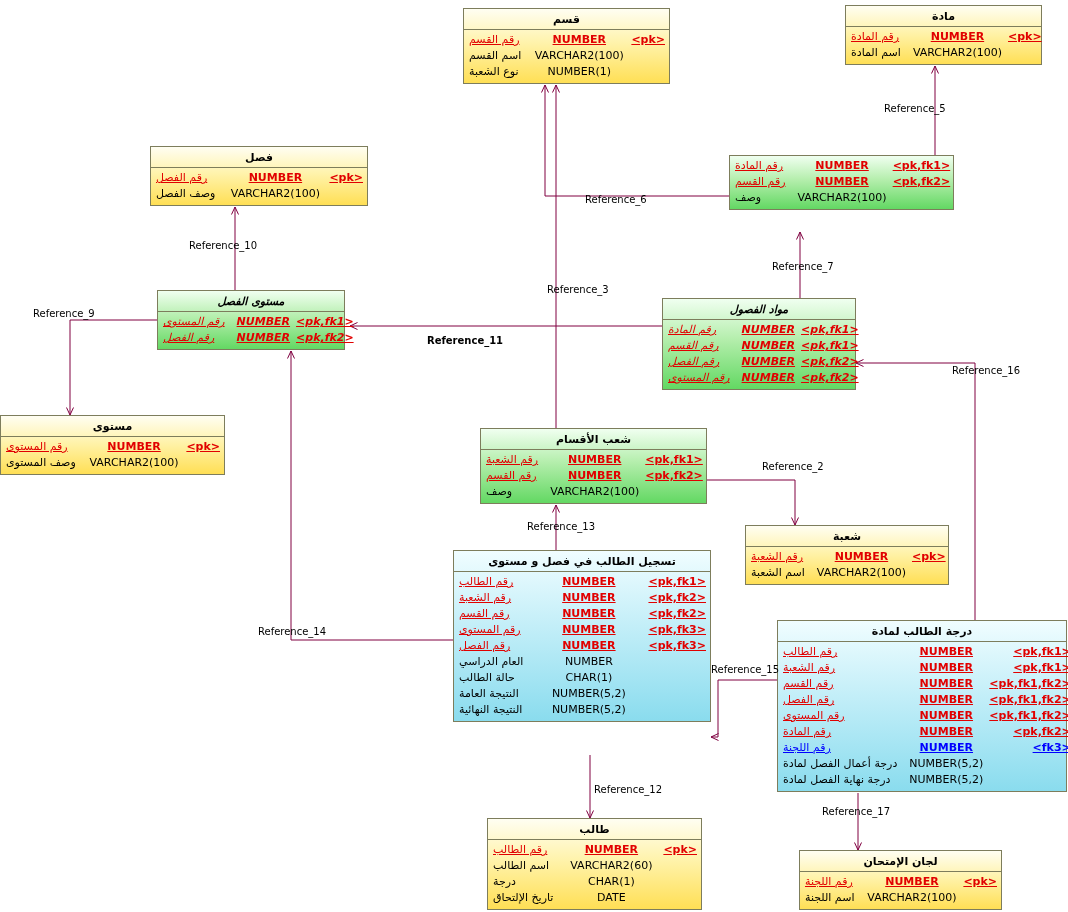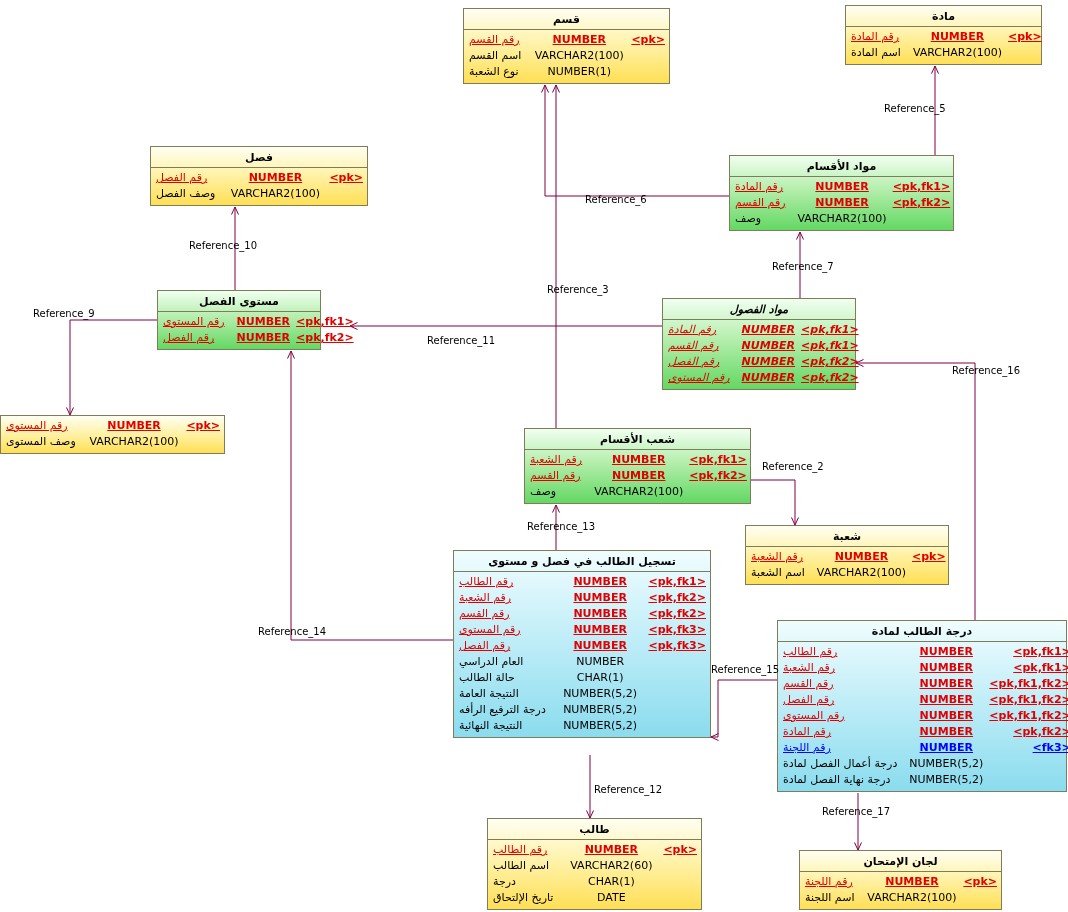--- a/index.html
+++ b/index.html
@@ -105,42 +105,41 @@
             </tr>
             <tr class="col-row plain">
               <td class="c-name">وصف الفصل</td>
               <td class="c-type">VARCHAR2(100)</td>
               <td class="c-key"></td>
             </tr>
           </tbody>
         </table>
   </div>
       <div class="entity green" style="left: 729px; top: 155px; width: 225px;">
-    <div class="entity-title">مواد الأقسام</div>
     <table class="cols">
           <tbody>
             <tr class="col-row pk">
               <td class="c-name">رقم المادة</td>
               <td class="c-type">NUMBER</td>
               <td class="c-key">&lt;pk,fk1&gt;</td>
             </tr>
             <tr class="col-row pk">
               <td class="c-name">رقم القسم</td>
               <td class="c-type">NUMBER</td>
               <td class="c-key">&lt;pk,fk2&gt;</td>
             </tr>
             <tr class="col-row plain">
               <td class="c-name">وصف</td>
               <td class="c-type">VARCHAR2(100)</td>
               <td class="c-key"></td>
             </tr>
           </tbody>
         </table>
   </div>
-      <div class="entity green" style="left: 157px; top: 290px; width: 164px;">
+      <div class="entity green" style="left: 157px; top: 290px; width: 188px; font-style: italic;">
     <div class="entity-title">مستوى الفصل</div>
     <table class="cols">
           <tbody>
             <tr class="col-row pk">
               <td class="c-name">رقم المستوى</td>
               <td class="c-type">NUMBER</td>
               <td class="c-key">&lt;pk,fk1&gt;</td>
             </tr>
             <tr class="col-row pk">
               <td class="c-name">رقم الفصل</td>
@@ -171,36 +170,37 @@
             </tr>
             <tr class="col-row pk">
               <td class="c-name">رقم المستوى</td>
               <td class="c-type">NUMBER</td>
               <td class="c-key">&lt;pk,fk2&gt;</td>
             </tr>
           </tbody>
         </table>
   </div>
       <div class="entity yellow" style="left: 0px; top: 415px; width: 225px;">
+    <div class="entity-title">مستوى</div>
     <table class="cols">
           <tbody>
             <tr class="col-row pk">
               <td class="c-name">رقم المستوى</td>
               <td class="c-type">NUMBER</td>
               <td class="c-key">&lt;pk&gt;</td>
             </tr>
             <tr class="col-row plain">
               <td class="c-name">وصف المستوى</td>
               <td class="c-type">VARCHAR2(100)</td>
               <td class="c-key"></td>
             </tr>
           </tbody>
         </table>
   </div>
-      <div class="entity green" style="left: 480px; top: 428px; width: 227px; margin-left: 44px;">
+      <div class="entity green" style="left: 480px; top: 428px; width: 227px;">
     <div class="entity-title">شعب الأقسام</div>
     <table class="cols">
           <tbody>
             <tr class="col-row pk">
               <td class="c-name">رقم الشعبة</td>
               <td class="c-type">NUMBER</td>
               <td class="c-key">&lt;pk,fk1&gt;</td>
             </tr>
             <tr class="col-row pk">
               <td class="c-name">رقم القسم</td>
@@ -266,25 +266,20 @@
               <td class="c-type">NUMBER</td>
               <td class="c-key"></td>
             </tr>
             <tr class="col-row plain">
               <td class="c-name">حالة الطالب</td>
               <td class="c-type">CHAR(1)</td>
               <td class="c-key"></td>
             </tr>
             <tr class="col-row plain">
               <td class="c-name">النتيجة العامة</td>
-              <td class="c-type">NUMBER(5,2)</td>
-              <td class="c-key"></td>
-            </tr>
-            <tr class="col-row plain">
-              <td class="c-name">درجة الترفيع الرأفه</td>
               <td class="c-type">NUMBER(5,2)</td>
               <td class="c-key"></td>
             </tr>
             <tr class="col-row plain">
               <td class="c-name">النتيجة النهائية</td>
               <td class="c-type">NUMBER(5,2)</td>
               <td class="c-key"></td>
             </tr>
           </tbody>
         </table>
@@ -385,21 +380,21 @@
           </tbody>
         </table>
   </div>
       <div class="ref-label" style="left: 762px; top: 461px;">Reference_2</div>
       <div class="ref-label" style="left: 547px; top: 284px;">Reference_3</div>
       <div class="ref-label" style="left: 884px; top: 103px;">Reference_5</div>
       <div class="ref-label" style="left: 585px; top: 194px;">Reference_6</div>
       <div class="ref-label" style="left: 772px; top: 261px; text-align: center;">Reference_7</div>
       <div class="ref-label" style="left: 33px; top: 308px;">Reference_9</div>
       <div class="ref-label" style="left: 189px; top: 240px;">Reference_10</div>
-      <div class="ref-label" style="left: 427px; top: 335px;">Reference_11</div>
+      <div class="ref-label" style="left: 427px; top: 335px; font-weight: bold;">Reference_11</div>
       <div class="ref-label" style="left: 594px; top: 784px;">Reference_12</div>
       <div class="ref-label" style="left: 527px; top: 521px;">Reference_13</div>
       <div class="ref-label" style="left: 258px; top: 626px;">Reference_14</div>
       <div class="ref-label" style="left: 711px; top: 664px;">Reference_15</div>
       <div class="ref-label" style="left: 952px; top: 365px;">Reference_16</div>
       <div class="ref-label" style="left: 822px; top: 806px;">Reference_17</div>
     </div>
 </div>
 
 </body></html>

